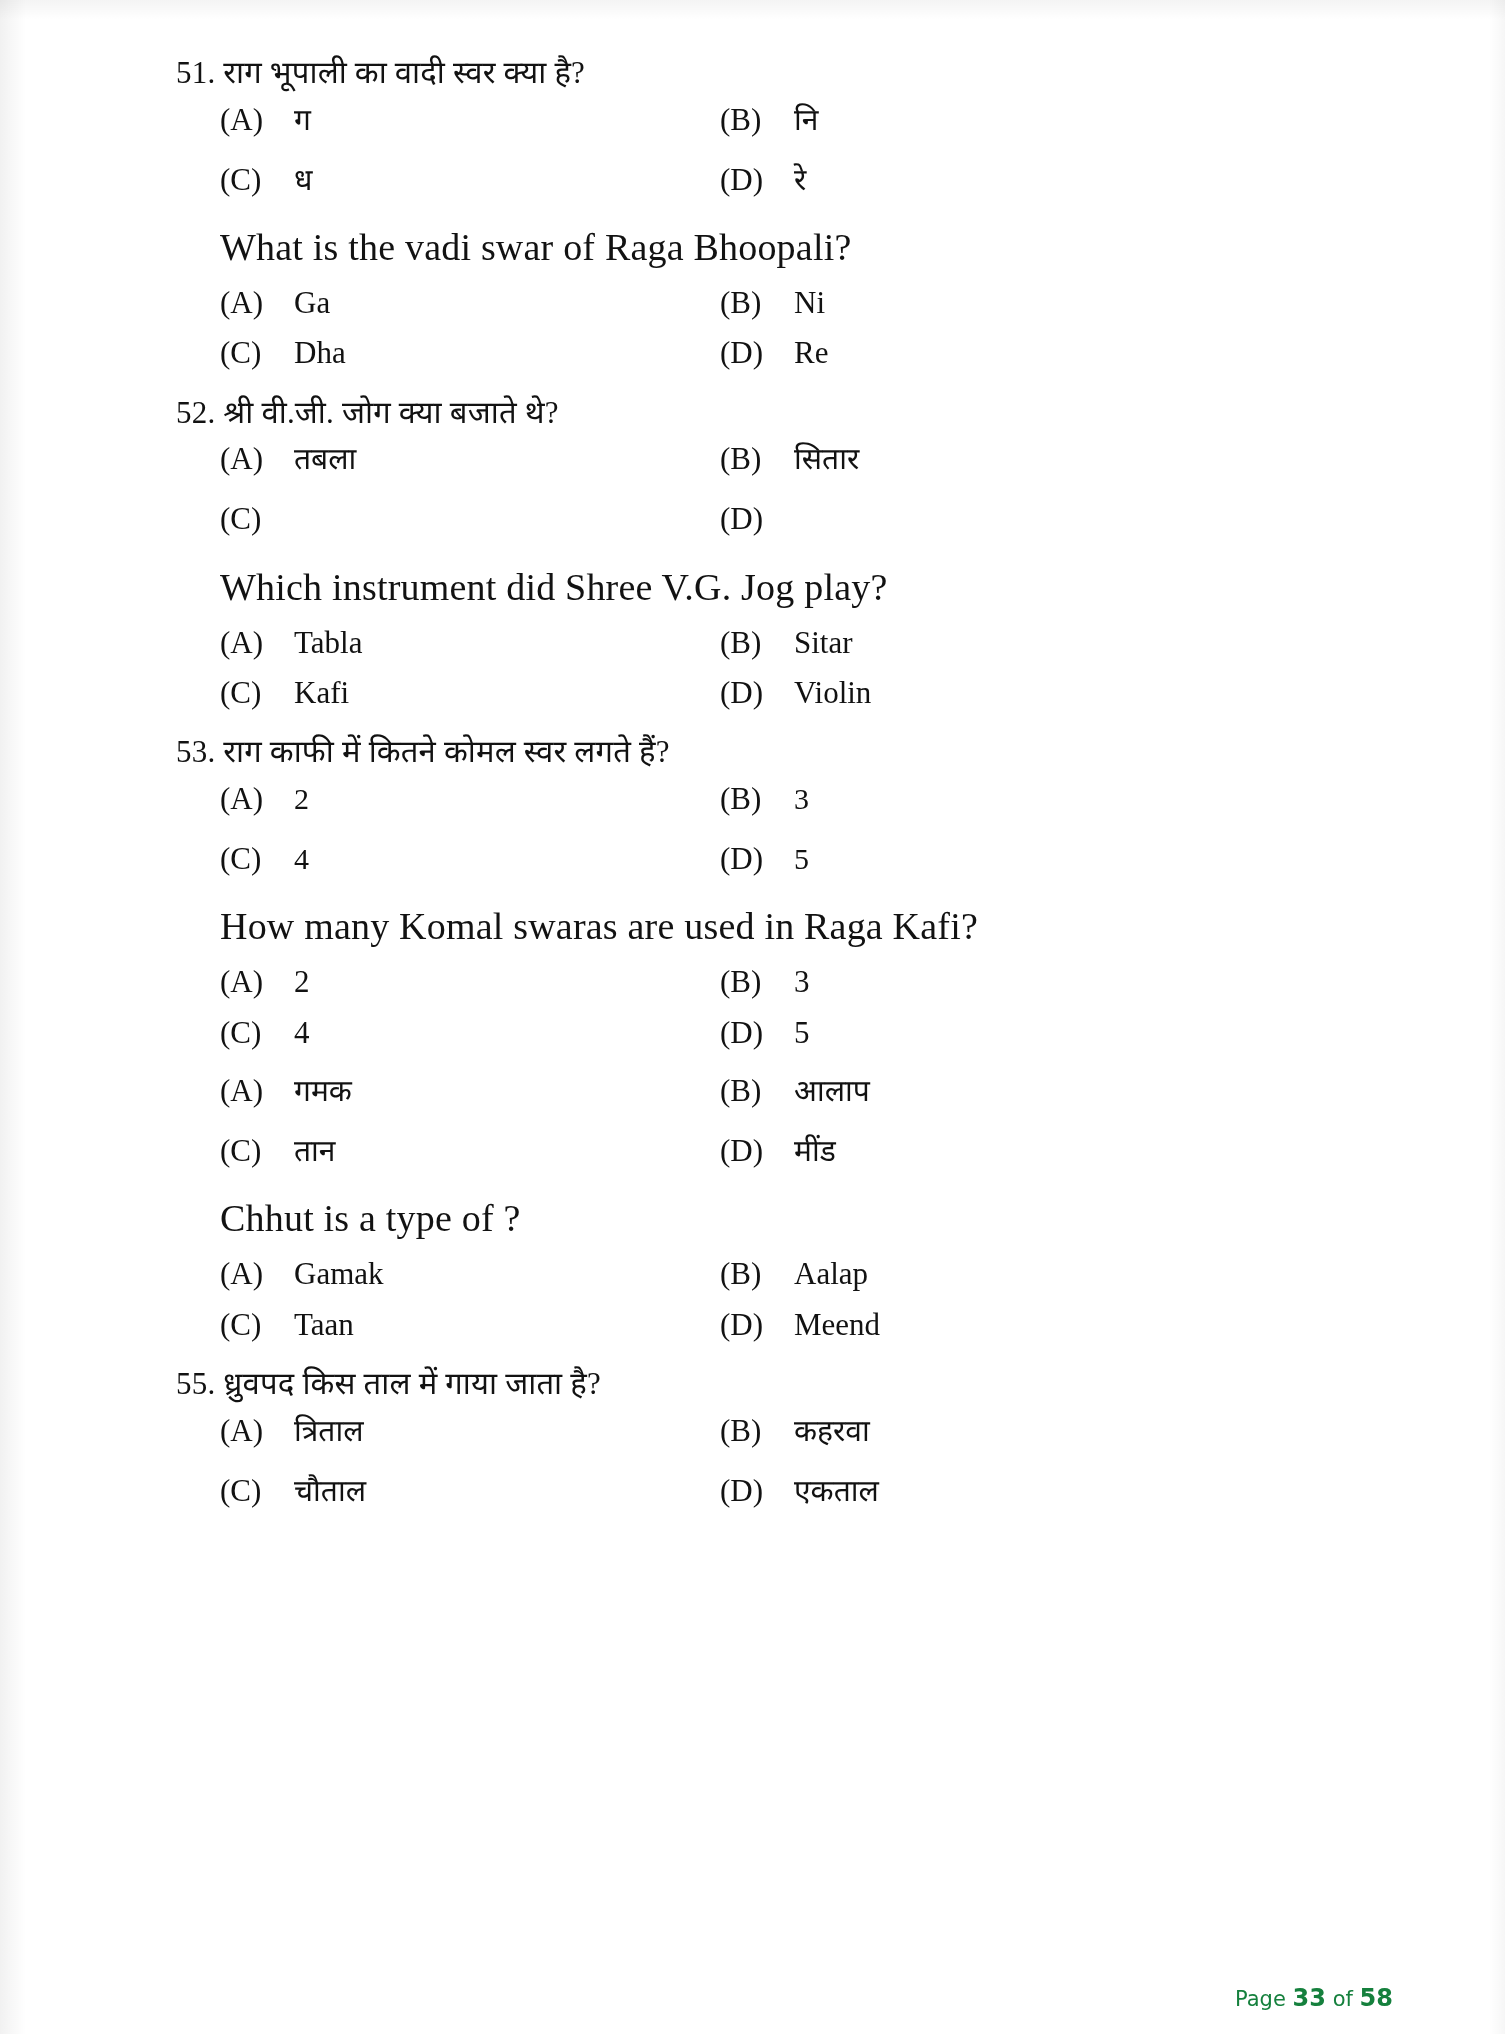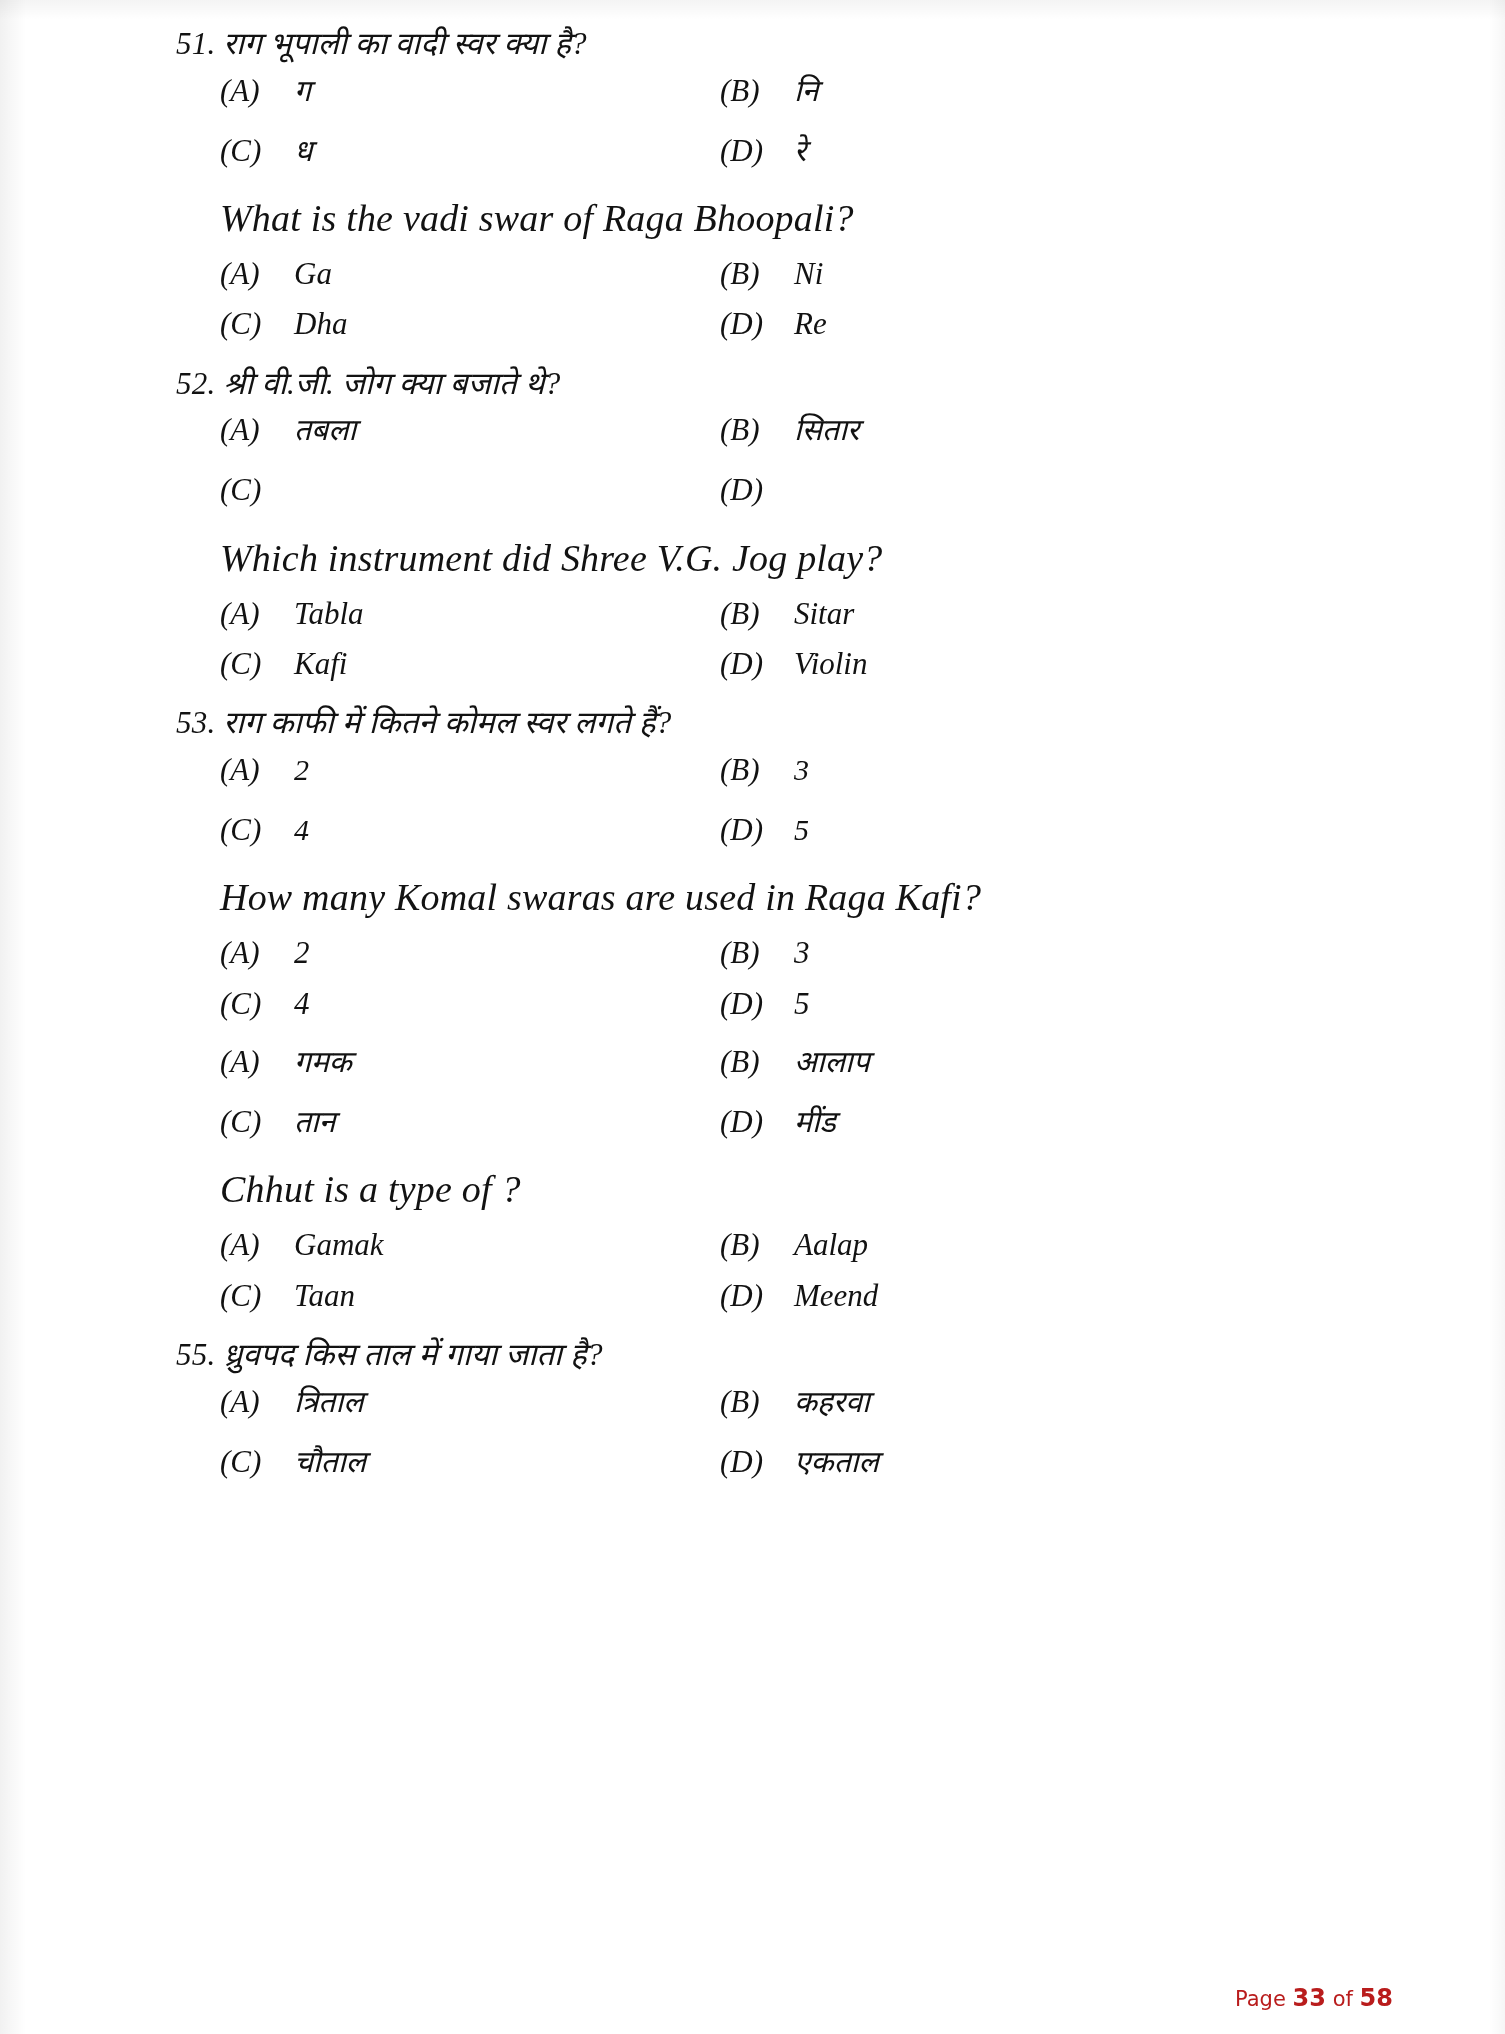--- a/index.html
+++ b/index.html
@@ -46,23 +46,22 @@
     position: absolute;
     right: 0; top: 0;
     width: 16px; height: 2034px;
     background: linear-gradient(to left, rgba(0,0,0,0.035), rgba(0,0,0,0));
     pointer-events: none;
   }
 
   #content {
     position: absolute;
     left: 176px;
-    top: 23px;
+    top: 52px;
     width: 1180px;
-    font-style: italic;
   }
 
   .question-block {
     margin: 0 0 2px 0;
   }
 
   .q-stem {
     font-size: 31px;
     line-height: 1.34;
     letter-spacing: 0.2px;
@@ -110,21 +109,21 @@
 
   .spacer-after-options { height: 10px; }
 
   
   #page-footer {
     position: absolute;
     right: 112px;
     bottom: 22px;
     font-family: "DejaVu Sans", "Liberation Sans", sans-serif;
     font-size: 21px;
-    color: #b91c1c;
+    color: #15803d;
     white-space: nowrap;
   }
   #page-footer .pf-num {
     font-weight: bold;
     font-size: 24px;
   }
   #page-footer .pf-word {
     font-weight: normal;
   }
 </style>

